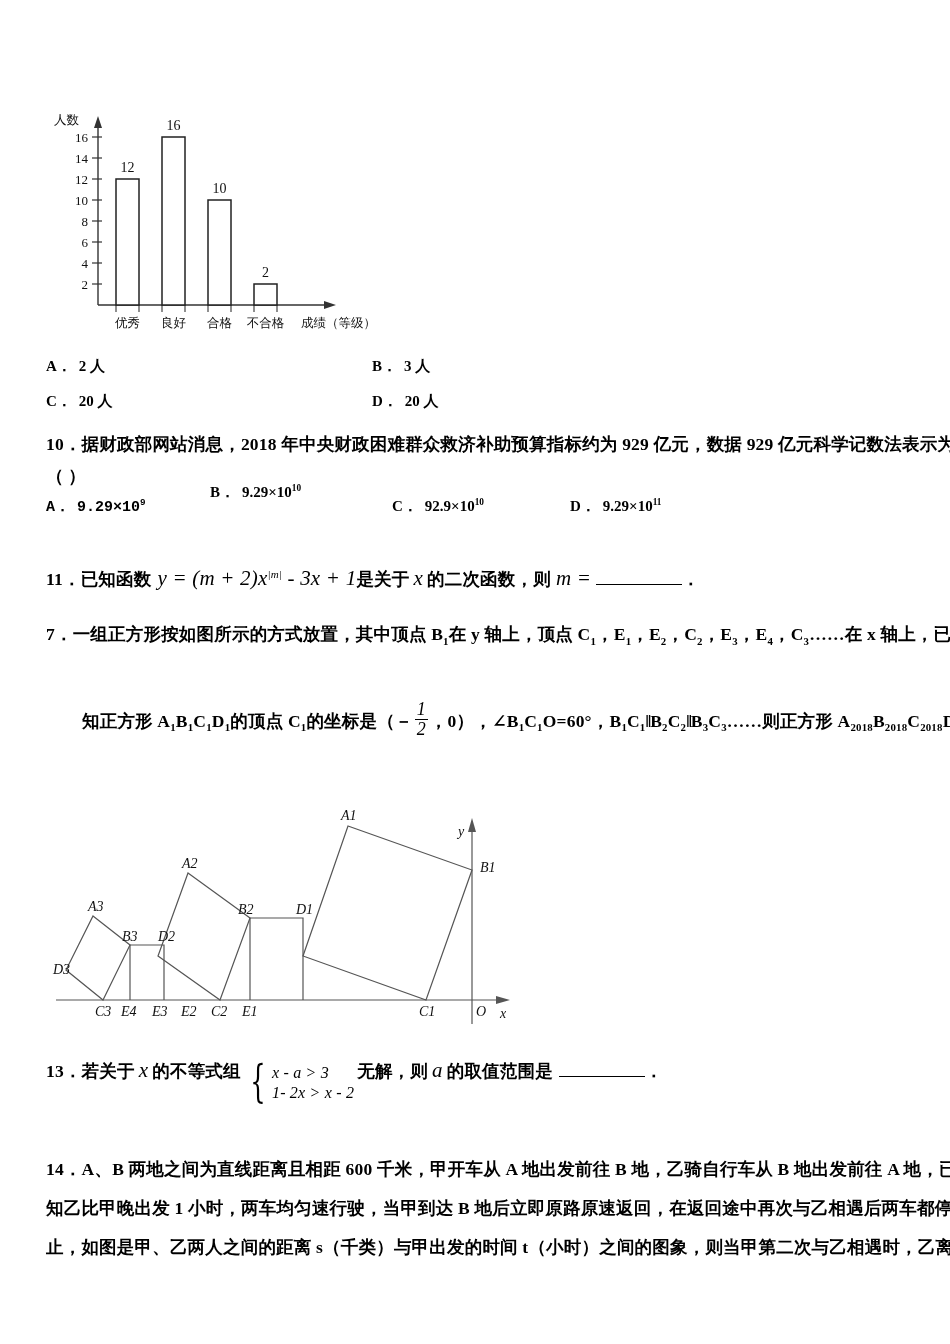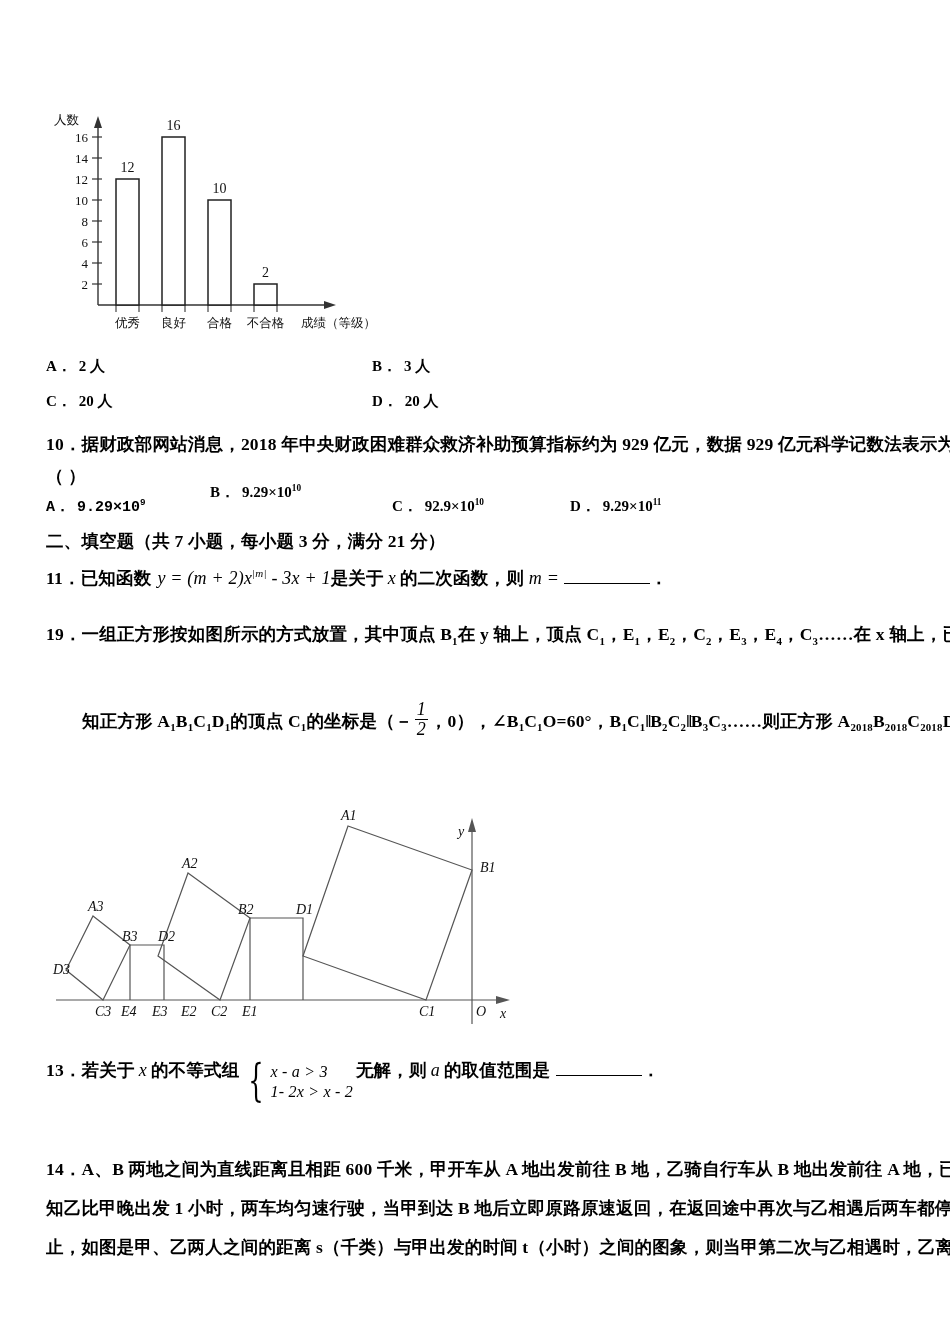--- a/index.html
+++ b/index.html
@@ -47,21 +47,21 @@
     white-space: nowrap;
   }
   .opt .lab { margin-right: 7px; }
   sup { font-size: 0.62em; vertical-align: super; font-weight: bold;}
   sub { font-size: 0.62em; vertical-align: sub; font-weight: bold;}
 
   .mathit {
     font-family: "Liberation Serif", "DejaVu Serif", serif;
     font-style: italic;
     font-weight: normal;
-    font-size: 18px;
+    font-size: 21px;
   }
 
   
   .frac {
     display: inline-block;
     vertical-align: -0.45em;
     text-align: center;
     font-style: italic;
     font-weight: normal;
     font-size: 18px;
@@ -201,28 +201,27 @@
   <div class="opt" style="left:210px; top:483px;">
     <span class="lab">B．</span><span>9.29×10</span><sup>10</sup>
   </div>
   <div class="opt" style="left:392px; top:497px;">
     <span class="lab">C．</span><span>92.9×10</span><sup>10</sup>
   </div>
   <div class="opt" style="left:570px; top:497px;">
     <span class="lab">D．</span><span>9.29×10</span><sup>11</sup>
   </div>
 
-  <div class="line" style="left:46px; top:529px;">二、填空题（共 7 小题，每小题 3 分，满分 21 分）</div>
 
   <div class="line" style="left:46px; top:566px;">
     <span>11．已知函数</span><span class="mathit" style="margin-left:6px;">y = (m + 2)x</span><sup class="mathit" style="font-size:11px;">|m|</sup><span class="mathit"> - 3x + 1</span><span style="margin-left:0;">是关于</span><span class="mathit" style="margin:0 4px;">x</span><span>的二次函数，则</span><span class="mathit" style="margin:0 5px;">m =</span><span class="blank-m"></span><span>．</span>
   </div>
 
   <div class="line" style="left:46px; top:622px;">
-    <span>19．一组正方形按如图所示的方式放置，其中顶点 B</span><sub>1</sub><span>在 y 轴上，顶点 C</span><sub>1</sub><span>，E</span><sub>1</sub><span>，E</span><sub>2</sub><span>，C</span><sub>2</sub><span>，E</span><sub>3</sub><span>，E</span><sub>4</sub><span>，C</span><sub>3</sub><span>……在 x 轴上，已</span>
+    <span>7．一组正方形按如图所示的方式放置，其中顶点 B</span><sub>1</sub><span>在 y 轴上，顶点 C</span><sub>1</sub><span>，E</span><sub>1</sub><span>，E</span><sub>2</sub><span>，C</span><sub>2</sub><span>，E</span><sub>3</sub><span>，E</span><sub>4</sub><span>，C</span><sub>3</sub><span>……在 x 轴上，已</span>
   </div>
 
   <div class="line" style="left:46px; top:700px;margin-left:36px;">
     <span>知正方形 A</span><sub>1</sub><span>B</span><sub>1</sub><span>C</span><sub>1</sub><span>D</span><sub>1</sub><span>的顶点 C</span><sub>1</sub><span>的坐标是（－</span><span class="frac"><span class="num">1</span><span class="den">2</span></span><span>，0），∠B</span><sub>1</sub><span>C</span><sub>1</sub><span>O=60°，B</span><sub>1</sub><span>C</span><sub>1</sub><span class="par">‖</span><span>B</span><sub>2</sub><span>C</span><sub>2</sub><span class="par">‖</span><span>B</span><sub>3</sub><span>C</span><sub>3</sub><span>……则正方形 A</span><sub>2018</sub><span>B</span><sub>2018</sub><span>C</span><sub>2018</sub><span>D</span><sub>2018</sub>
   </div>
 
 
   <div class="geo-block">
     <svg width="470" height="235" viewBox="0 0 470 235">
       <g stroke="#555" stroke-width="1.2" fill="none">

